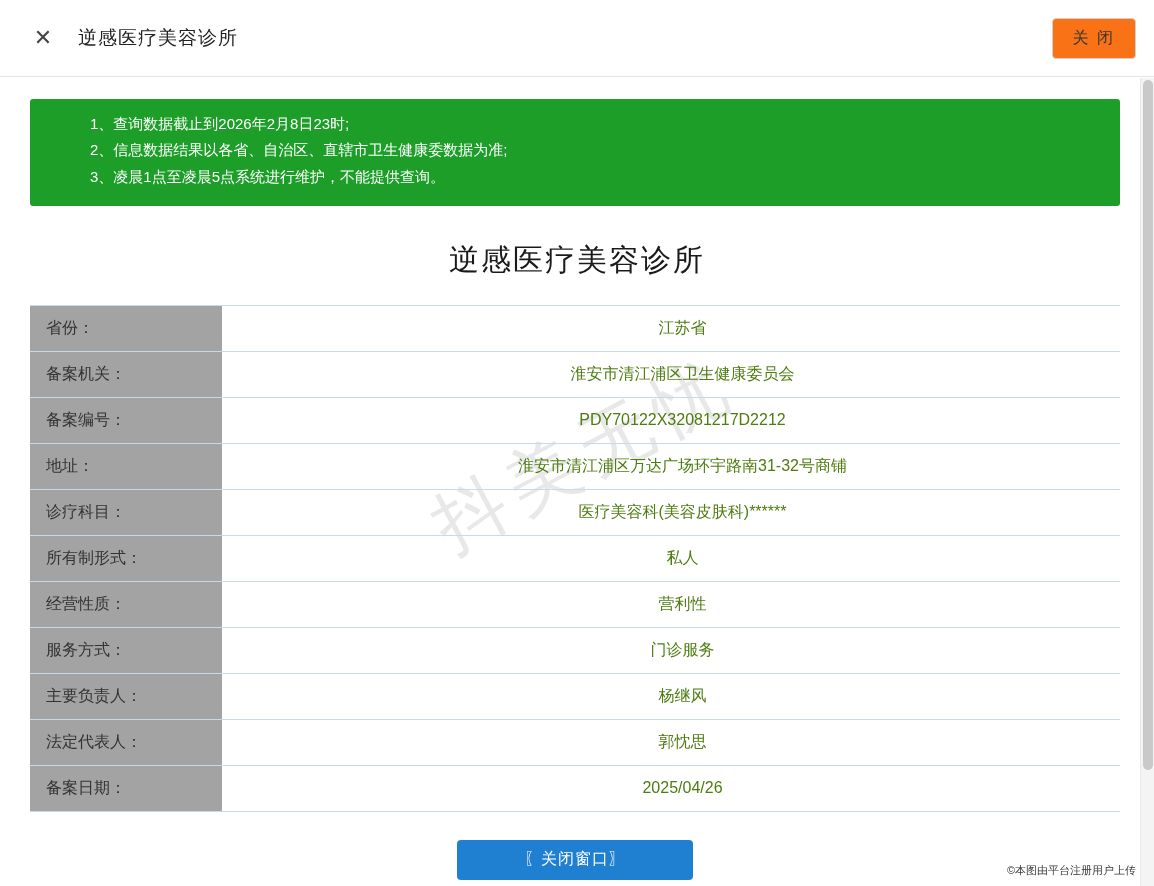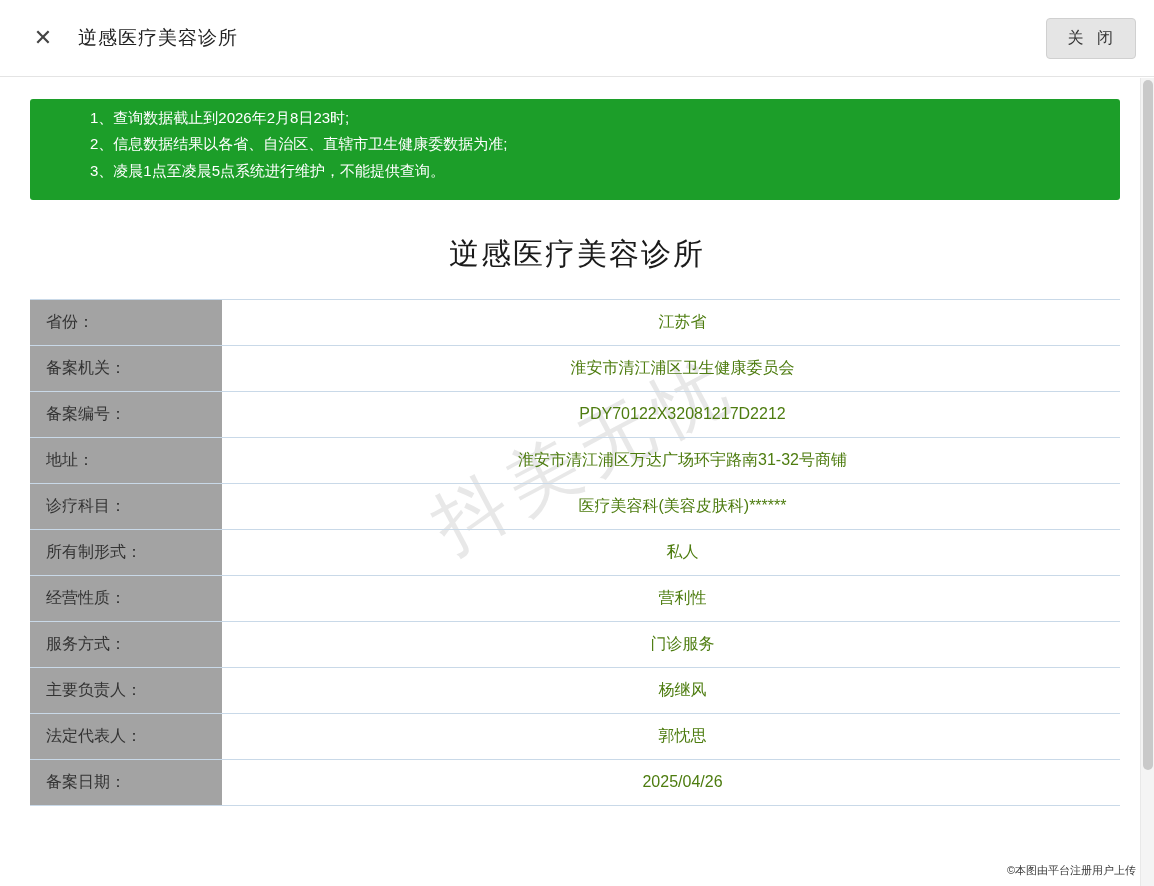--- a/index.html
+++ b/index.html
@@ -36,28 +36,27 @@
   }
   .topbar-title {
     font-size: 19px;
     color: #222;
     margin-left: 22px;
     letter-spacing: 1px;
   }
   .topbar-spacer { flex: 1; }
   .close-btn {
     border: 1px solid #d0d0d0;
-    background: #e5e5e5;
+    background: #f97316;
     border-radius: 4px;
     padding: 9px 20px;
     font-size: 16px;
     color: #333;
     cursor: pointer;
     letter-spacing: 2px;
-    font-family: Liberation Mono, monospace;
   }
 
   
   .content {
     position: relative;
     width: 1154px;
     height: 809px;
     padding: 22px 30px 0 30px;
     overflow: hidden;
   }
@@ -76,21 +75,21 @@
     width: 10px; height: 690px;
     background: #c9c9c9;
     border-radius: 5px;
   }
 
   
   .notice {
     background: #1c9e29;
     color: #ffffff;
     border-radius: 3px;
-    padding: 6px 20px 16px 60px;
+    padding: 12px 20px 16px 60px;
     width: 1090px;
     line-height: 1.75;
     font-size: 15px;
   }
   .notice-line { white-space: nowrap; }
 
   
   .doc-title {
     text-align: center;
     font-size: 30px;
@@ -239,20 +238,23 @@
           <td class="label">法定代表人：</td>
           <td class="value">郭忱思</td>
         </tr>
         <tr>
           <td class="label">备案日期：</td>
           <td class="value">2025/04/26</td>
         </tr>
       </tbody>
     </table>
 
+    <div class="footer">
+      <button class="big-close-btn">〖关闭窗口〗</button>
+    </div>
   </div>
 
   <div class="scrollbar-track">
     <div class="scrollbar-thumb"></div>
   </div>
 
   <div class="credit">©本图由平台注册用户上传</div>
 </div>
 
 </body></html>

